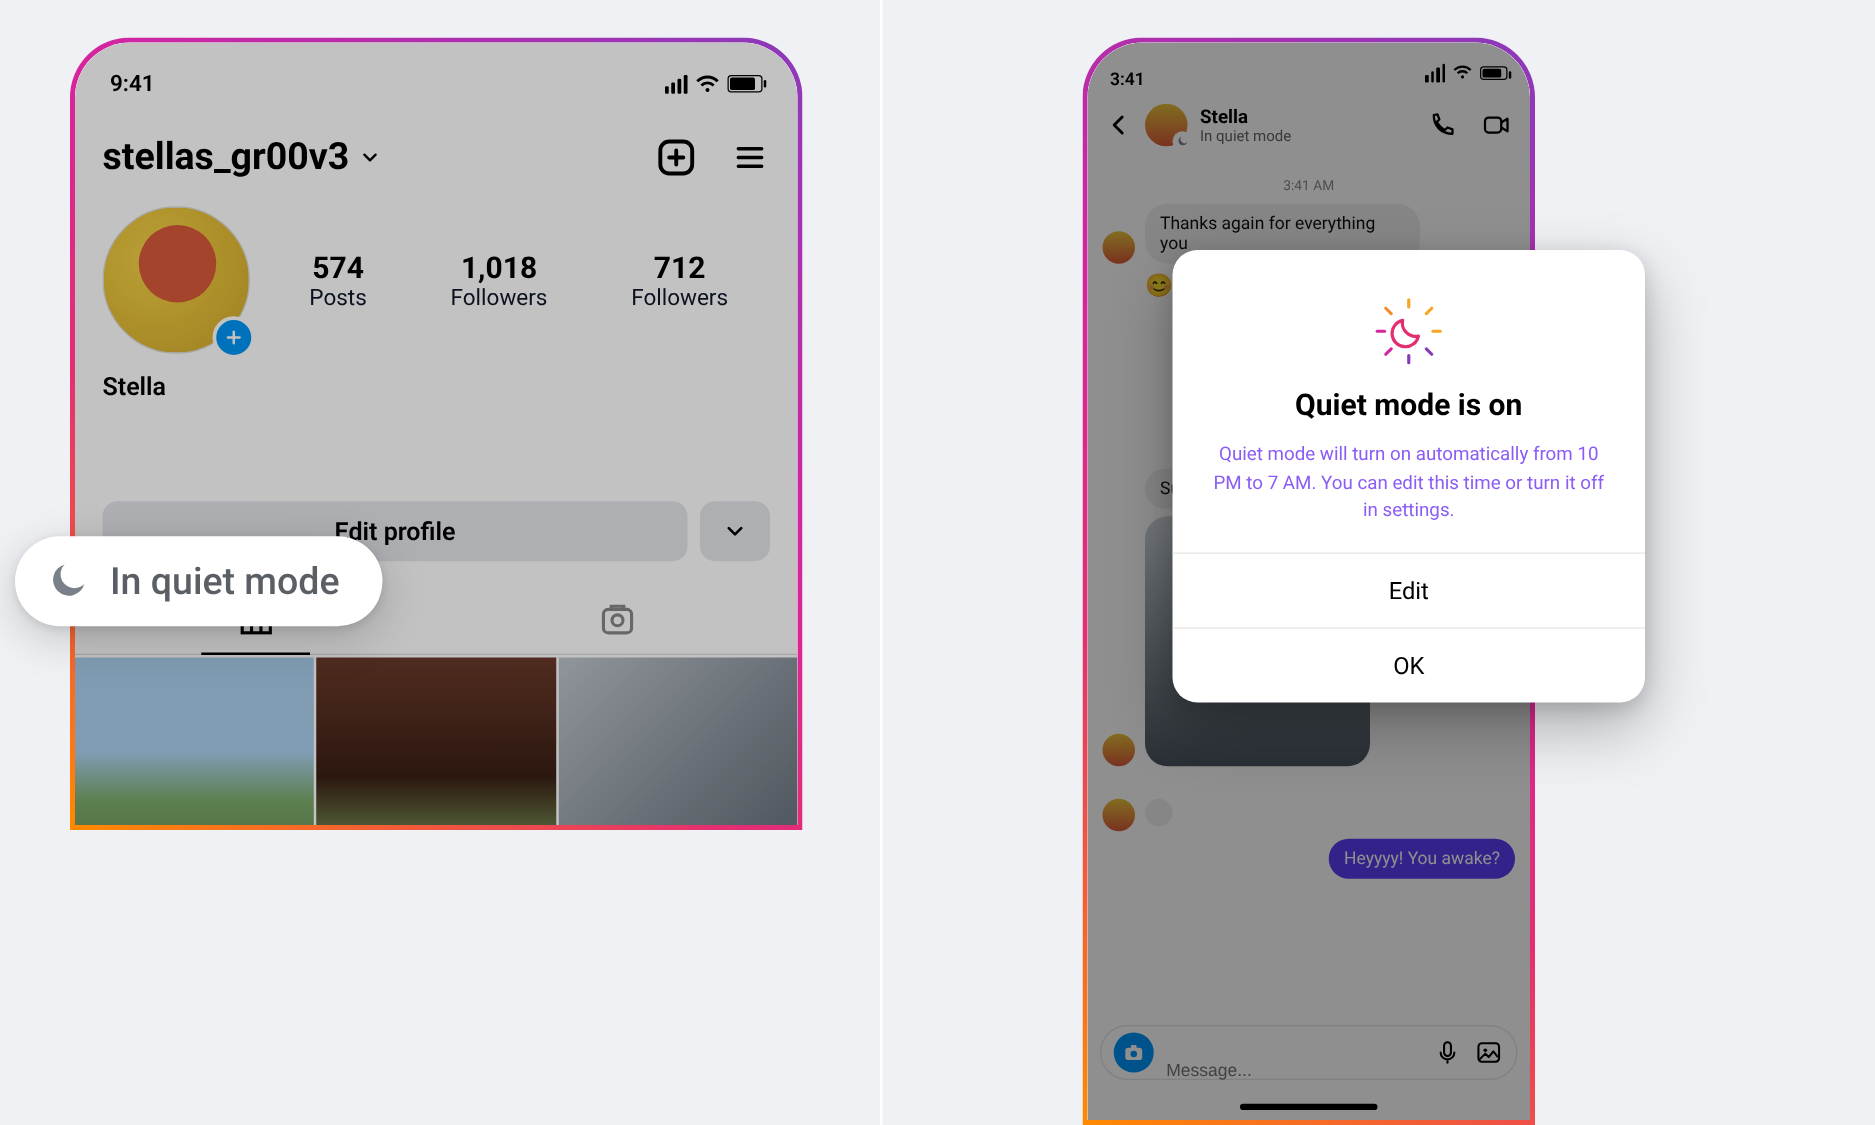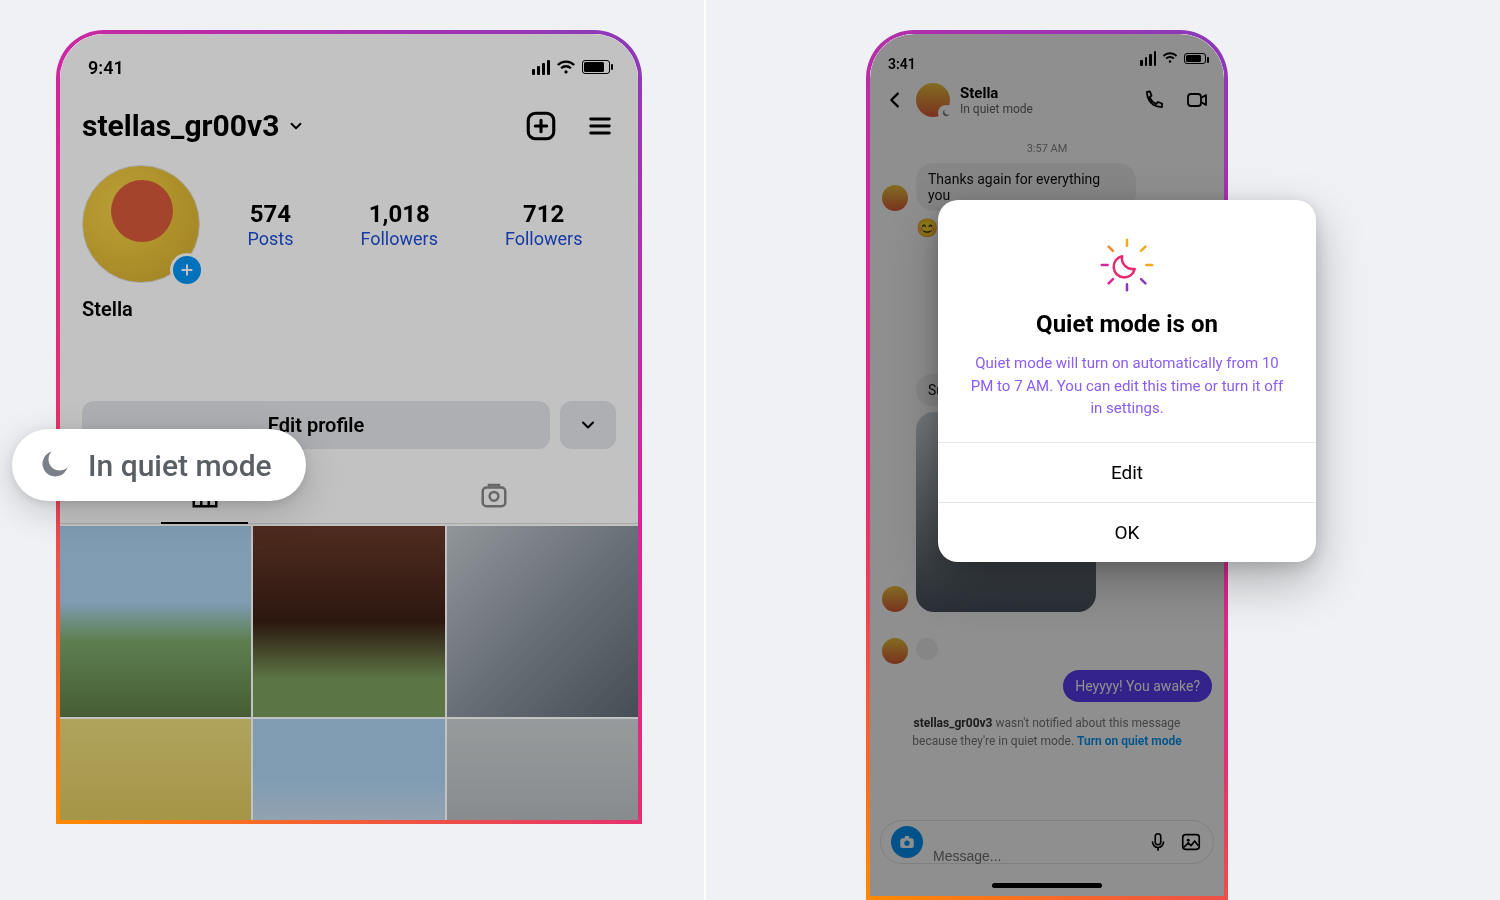--- a/index.html
+++ b/index.html
@@ -29,21 +29,21 @@
       linear-gradient(35deg,#ff8a00 0%, #e52e71 35%, #d6249f 60%, #8a3ab9 100%) border-box;
     overflow: visible;
   }
   .phone-inner {
     position: absolute; inset:0;
     border-radius: 44px 44px 0 0;
     overflow: hidden;
     background: #fff;
   }
   
-  .phone-left { left:56px; top:30px; width:586px; height:794px; }
+  .phone-left { left:56px; top:30px; width:586px; height:634px; }
   
   .phone-right { left:866px; top:30px; width:362px; height:870px; }
 
   
   .dim {
     position:absolute; inset:0;
     background: rgba(0,0,0,0.24);
     pointer-events:none;
     border-radius: 44px 44px 0 0;
   }
@@ -94,21 +94,21 @@
     background:#d85a3a;
   }
   .avatar-plus{
     position:absolute; right:-4px; bottom:-4px; width:34px; height:34px; border-radius:50%;
     background:#0095f6; border:3px solid #fff; display:flex; align-items:center; justify-content:center;
     color:#fff; font-size:22px; font-weight:700;
   }
   .stats { flex:1; display:flex; justify-content:space-around; }
   .stat { text-align:center; }
   .stat .num { font-size:24px; font-weight:700; }
-  .stat .lbl { font-size:18px; color:#1d4ed8; }
+  .stat .lbl { font-size:18px; color:#0f172a; }
 
   .display-name { padding: 14px 22px 0 22px; font-size:20px; font-weight:600; }
 
   .quiet-pill {
     position:absolute; left:-48px; top:395px;
     background:#fff; border-radius:40px;
     box-shadow: 0 10px 36px rgba(0,0,0,0.18), 0 2px 8px rgba(0,0,0,0.10);
     display:flex; align-items:center; gap:16px;
     padding: 18px 34px 18px 24px;
     z-index:50;
@@ -373,21 +373,21 @@
         <div>
           <svg width="26" height="24" viewBox="0 0 24 24">
               <rect x="3" y="6" width="13" height="12" rx="3" stroke="#000" stroke-width="1.8" fill="none"></rect>
               <path d="M16 10l5-3v10l-5-3" stroke="#000" stroke-width="1.8" fill="none" stroke-linejoin="round"></path>
             </svg>
         </div>
       </div>
     </div>
 
     <div class="chat-body">
-      <div class="time-stamp">3:57 AM</div>
+      <div class="time-stamp">3:41 AM</div>
 
       <div class="msg-row">
         <div class="mini-av"></div>
         <div>
           <div class="bubble">Thanks again for everything you</div>
         </div>
       </div>
       <div class="emoji">😊</div>
 
       <div style="height:130px"></div>
@@ -403,23 +403,20 @@
       <div style="height:14px"></div>
       <div class="msg-row" style="align-items:flex-start;">
         <div class="mini-av"></div>
         <div class="bubble" style="width:22px;height:22px;padding:0;"></div>
       </div>
 
       <div class="msg-row out">
         <div class="bubble out">Heyyyy! You awake?</div>
       </div>
 
-      <div class="quiet-notice">
-        <b>stellas_gr00v3</b><span> wasn't notified about this message because they're in quiet mode. </span><span class="quiet-link">Turn on quiet mode</span>
-      </div>
     </div>
 
     <div class="compose">
       <div class="cam-btn">
         <svg width="18" height="18" viewBox="0 0 24 24">
             <rect x="3" y="7" width="18" height="13" rx="3" fill="#fff"></rect>
             <circle cx="12" cy="13.5" r="3.5" fill="#0095f6"></circle>
             <rect x="9" y="4" width="6" height="4" rx="1" fill="#fff"></rect>
           </svg>
       </div>

